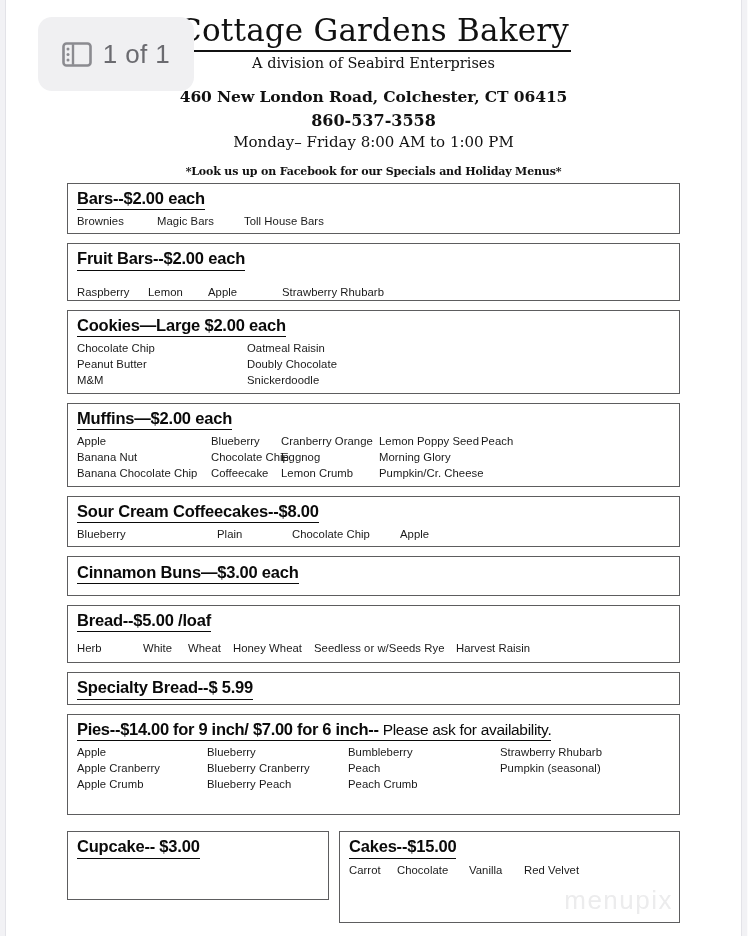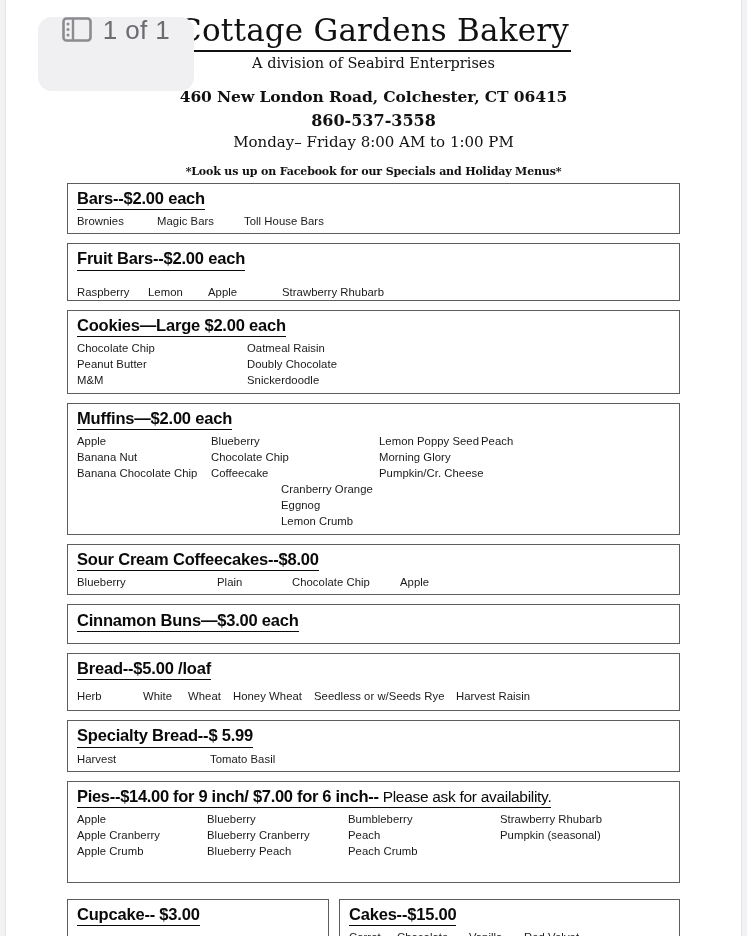--- a/index.html
+++ b/index.html
@@ -54,20 +54,21 @@
   
   #page-badge {
     position: absolute;
     left: 38px;
     top: 17px;
     width: 156px;
     height: 74px;
     background: #f0f0f2;
     border-radius: 14px;
     display: flex;
+    align-items: center;
     justify-content: center;
     gap: 11px;
     z-index: 40;
   }
   .badge-icon {
     width: 30px;
     height: 25px;
     position: relative;
     flex: 0 0 auto;
   }
@@ -178,21 +179,21 @@
   .sec-fruitbars .items { margin-top: 13px; }
   .sec-fruitbars .col:nth-child(1) { width: 71px; }
   .sec-fruitbars .col:nth-child(2) { width: 60px; }
   .sec-fruitbars .col:nth-child(3) { width: 74px; }
 
   .sec-cookies .col:nth-child(1) { width: 170px; }
   .sec-cookies .col:nth-child(2) { width: 172px; }
 
   .sec-muffins .col:nth-child(1) { width: 134px; }
   .sec-muffins .col:nth-child(2) { width: 70px; }
-  .sec-muffins .col:nth-child(3) { width: 98px; margin-top: 48px; }
+  .sec-muffins .col:nth-child(3) { width: 98px; }
   .sec-muffins .col:nth-child(4) { width: 102px; }
 
   .sec-coffeecakes .col:nth-child(1) { width: 140px; }
   .sec-coffeecakes .col:nth-child(2) { width: 75px; }
   .sec-coffeecakes .col:nth-child(3) { width: 108px; }
 
   .sec-cinnamon { height: 40px; padding-top: 6px; }
 
   .sec-bread { padding-bottom: 6px; }
   .sec-bread .items { margin-top: 8px; }
@@ -386,28 +387,20 @@
               <span>Seedless or w/Seeds Rye</span>
             </div>
           <div class="col">
               <span>Harvest Raisin</span>
             </div>
         </div>
       </div>
 
       <div class="mbox sec-specialty">
         <div class="mhead">Specialty Bread--$ 5.99</div>
-        <div class="items inline">
-          <div class="col">
-              <span>Harvest</span>
-            </div>
-          <div class="col">
-              <span>Tomato Basil</span>
-            </div>
-        </div>
       </div>
 
       <div class="mbox sec-pies">
         <div class="mhead"><span>Pies--$14.00 for 9 inch/ $7.00 for 6 inch--</span><span class="note"> Please ask for availability.</span></div>
         <div class="items">
           <div class="col">
             <span>Apple</span>
             <span>Apple Cranberry</span>
             <span>Apple Crumb</span>
           </div>

